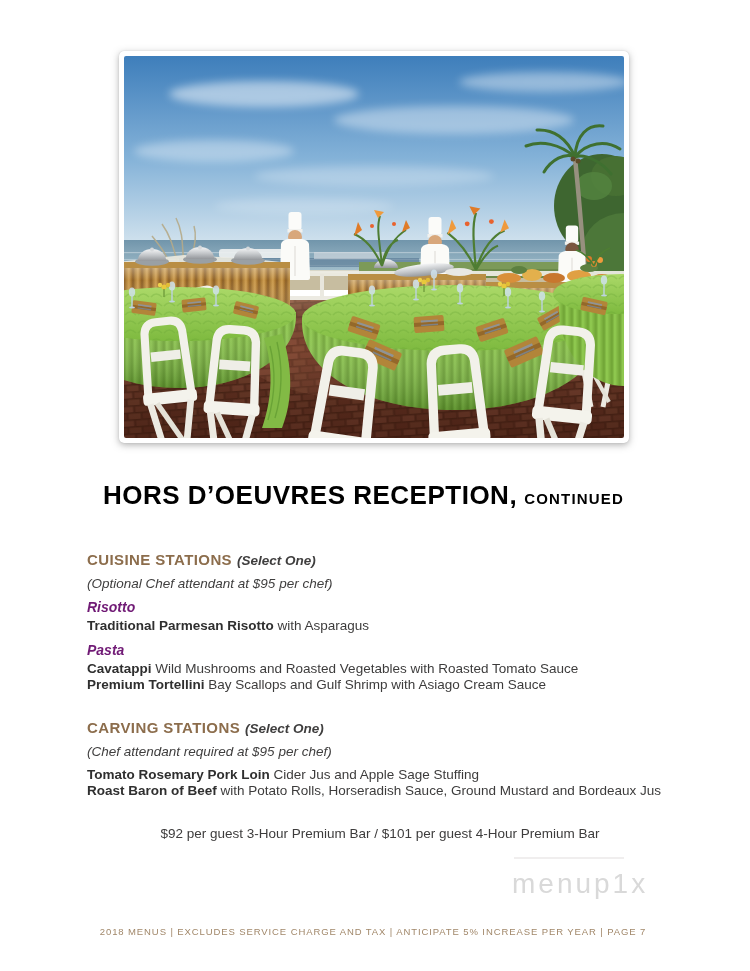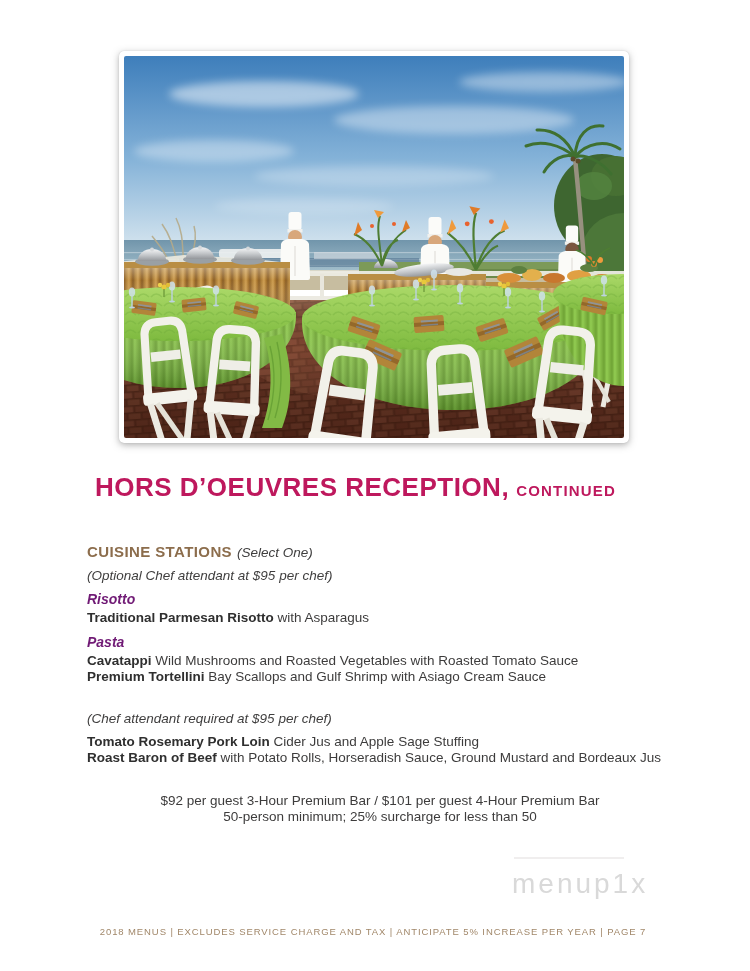--- a/index.html
+++ b/index.html
@@ -11,27 +11,27 @@
   
   .photo-frame {
     position:absolute; left:119px; top:51px; width:500px; height:382px;
     margin:0; background:#ffffff; padding:5px; border-radius:5px;
     box-shadow:0 2px 7px rgba(100,100,100,.5), 0 0 1px rgba(0,0,0,.2);
   }
   .photo-frame svg { display:block; width:500px; height:382px; border-radius:2px; }
 
   
   .content { position:absolute; left:87px; top:464px; width:586px; color:#3d3c3c; }
-  .title { margin:8px; font-size:26px; line-height:30px; font-weight:700; color:#be185d; letter-spacing:.5px; }
+  .title { margin:16px; font-size:26px; line-height:30px; font-weight:700; color:#000000; letter-spacing:.5px; }
   .title .cont { font-size:15px; margin-left:7px; letter-spacing:1.2px; }
 
   .sec { margin-top:37px; }
   .sec2 { margin-top:25px; }
   .sec-head { margin:0; font-size:15px; line-height:18px; font-weight:700; color:#8c6d4c; letter-spacing:.4px; }
-  .sec-head .note { font-size:13.5px; font-weight:400; font-style:italic; color:#3f3e3e; margin-left:5px; letter-spacing:0; }
+  .sec-head .note { font-size:13.5px; font-weight:700; font-style:italic; color:#3f3e3e; margin-left:5px; letter-spacing:0; }
   .subnote { margin:6px 0 0; font-size:13.5px; line-height:16px; font-style:italic; color:#3f3e3e; }
   .cat { margin:7px 0 3px; font-size:14px; line-height:16px; font-style:italic; color:#701a75; font-weight:700; }
   .item { margin:0; font-size:13.5px; line-height:16.5px; color:#3d3c3c; }
   .item strong { color:#2f2f2f; }
   .pricing { margin-top:26px;text-align:center; }
 
   
   .watermark-line { position:absolute; left:514px; top:857px; width:110px; height:2px; background:#f0eeee; }
   .watermark { position:absolute; left:512px; top:868px; font-size:28px; letter-spacing:3px; color:#d9d9d9; }
   .page-footer {
@@ -355,28 +355,28 @@
 
       <p class="cat">Risotto</p>
       <p class="item"><strong>Traditional Parmesan Risotto</strong><span> with Asparagus</span></p>
 
       <p class="cat">Pasta</p>
       <p class="item"><strong>Cavatappi</strong><span> Wild Mushrooms and Roasted Vegetables with Roasted Tomato Sauce</span></p>
       <p class="item"><strong>Premium Tortellini</strong><span> Bay Scallops and Gulf Shrimp with Asiago Cream Sauce</span></p>
     </section>
 
     <section class="sec2">
+      <h2 class="sec-head"><span>CARVING STATIONS</span><em class="note">(Select One)</em></h2>
       <p class="subnote">(Chef attendant required at $95 per chef)</p>
       <p class="item" style="margin-top:7px"><strong>Tomato Rosemary Pork Loin</strong><span> Cider Jus and Apple Sage Stuffing</span></p>
       <p class="item"><strong>Roast Baron of Beef</strong><span> with Potato Rolls, Horseradish Sauce, Ground Mustard and Bordeaux Jus</span></p>
     </section>
 
     <section class="pricing">
       <p class="item">$92 per guest 3-Hour Premium Bar / $101 per guest 4-Hour Premium Bar</p>
-      <p class="item">50-person minimum; 25% surcharge for less than 50</p>
     </section>
   </main>
 
   <div class="watermark-line"></div>
   <div class="watermark">menup1x</div>
   <footer class="page-footer">2018 MENUS | EXCLUDES SERVICE CHARGE AND TAX | ANTICIPATE 5% INCREASE PER YEAR | PAGE 7</footer>
 
 </div>
 
 </body></html>

